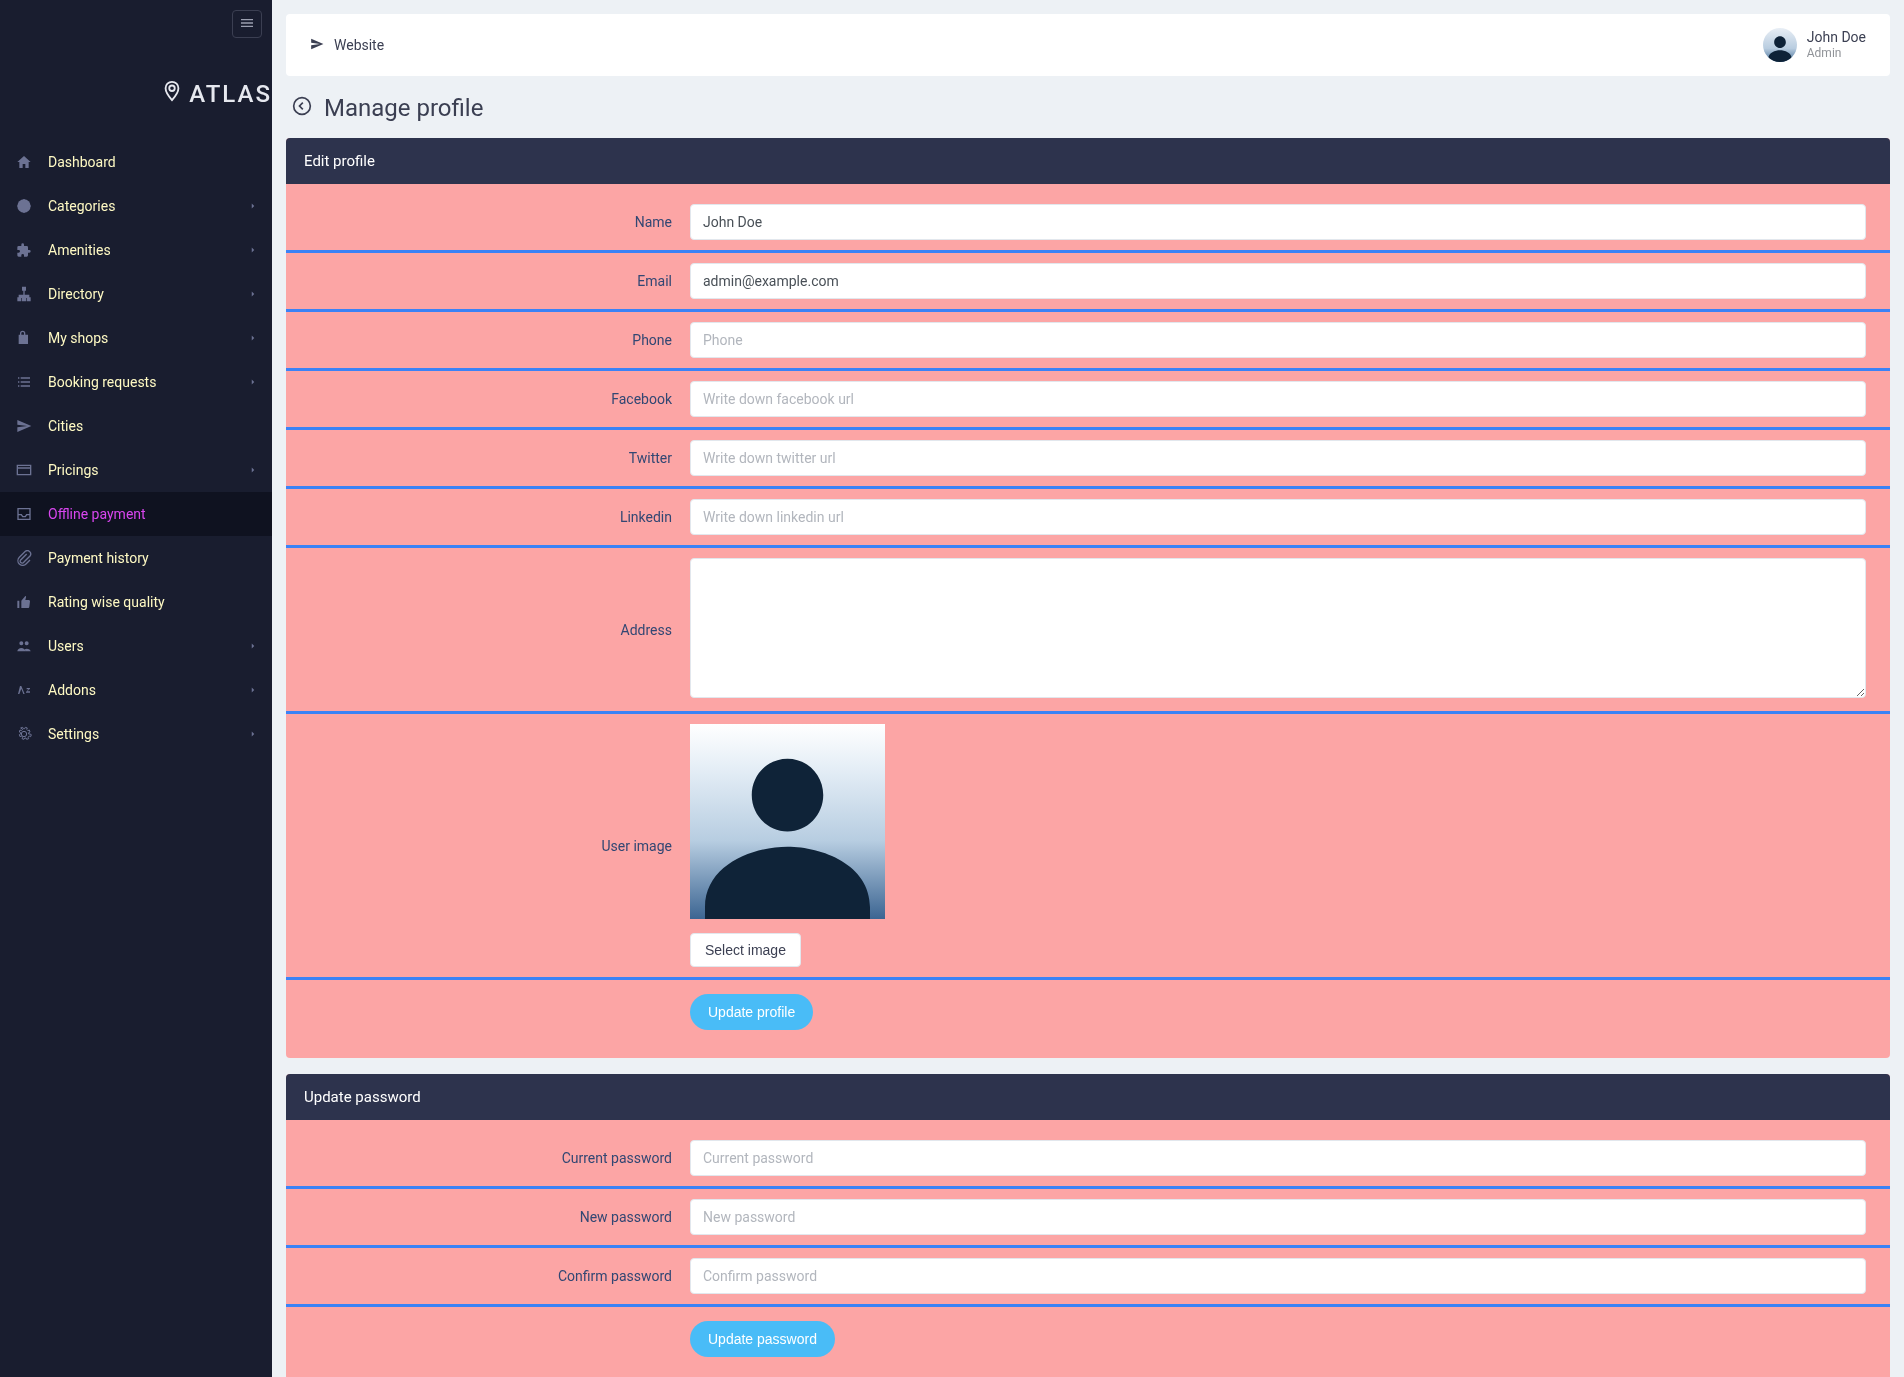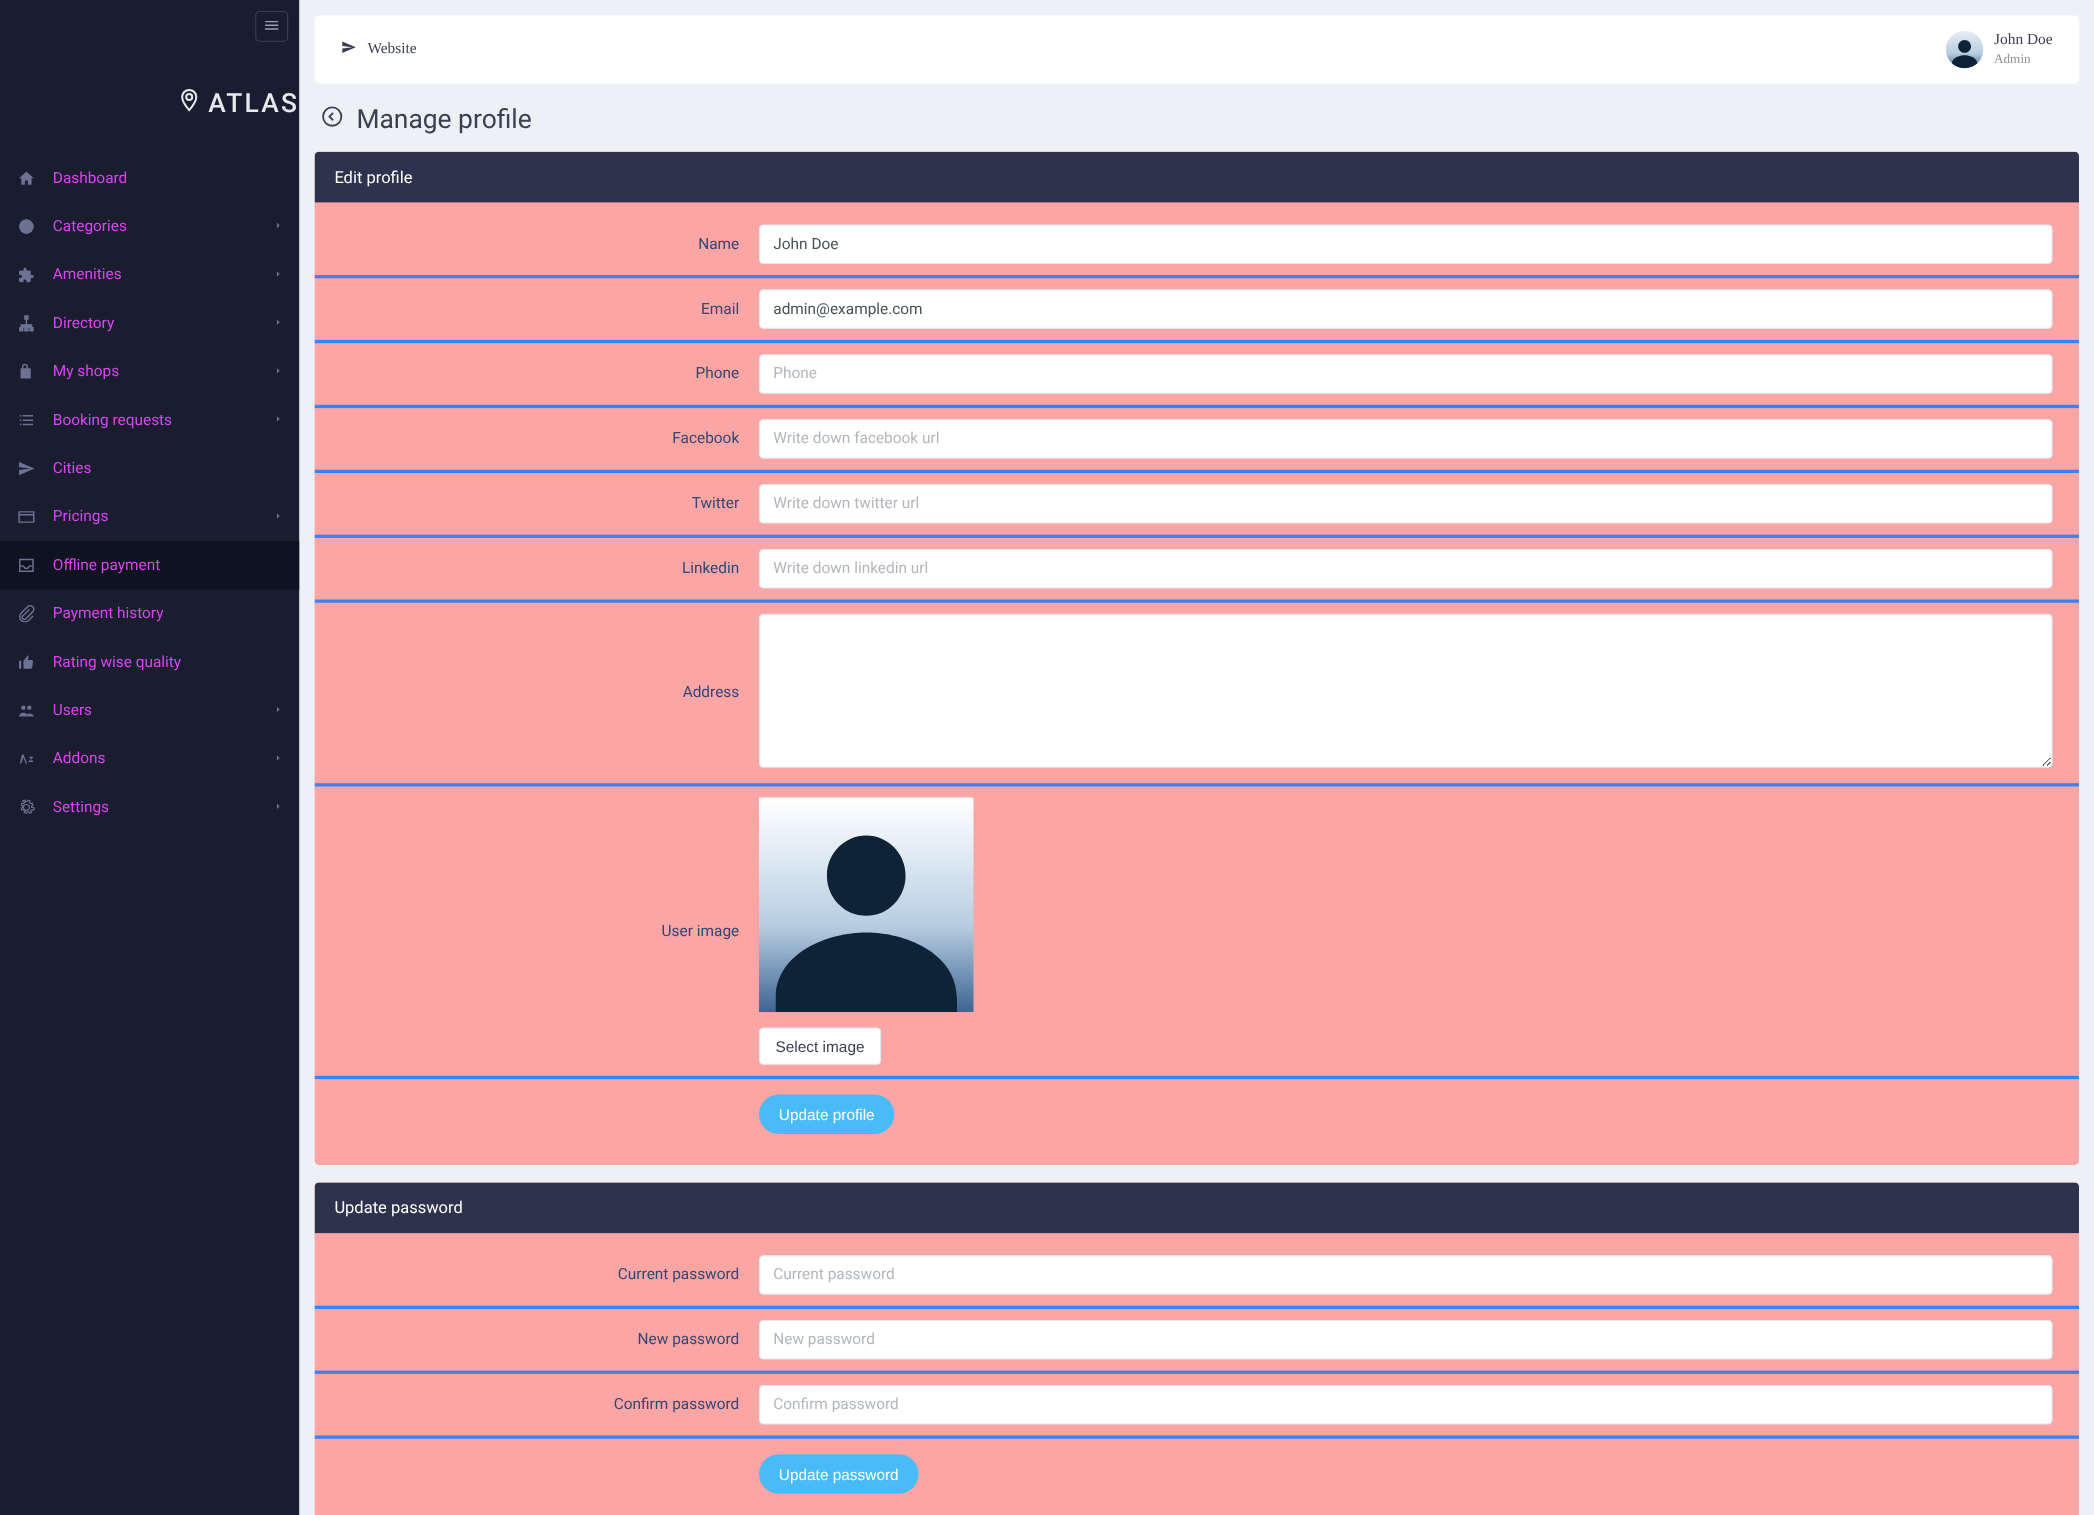--- a/index.html
+++ b/index.html
@@ -48,21 +48,21 @@
   font-weight: 500;
   letter-spacing: 2px;
 }
 .brand-inner svg { width: 22px; height: 26px; fill: none; stroke: #e6e8ef; stroke-width: 2; }
 
 .nav { list-style: none; }
 .nav-item {
   display: flex;
   align-items: center;
   padding: 12px 14px;
-  color: #d946ef;
+  color: #fef9c3;
   font-size: 14px;
   cursor: pointer;
   position: relative;
 }
 .nav-item .icon {
   width: 20px;
   height: 20px;
   margin-right: 14px;
   display: inline-flex;
   align-items: center;
@@ -85,21 +85,20 @@
   flex-direction: column;
 }
 .topbar {
   background: #fff;
   margin: 14px 14px 0 14px;
   border-radius: 4px;
   padding: 14px 24px;
   display: flex;
   align-items: center;
   justify-content: space-between;
-  font-family: Liberation Serif, serif;
 }
 .topbar-left {
   display: flex;
   align-items: center;
   gap: 10px;
   color: #3b3f52;
   font-size: 14px;
 }
 .topbar-left svg { width: 14px; height: 14px; fill: #3b3f52; }
 .topbar-right {

